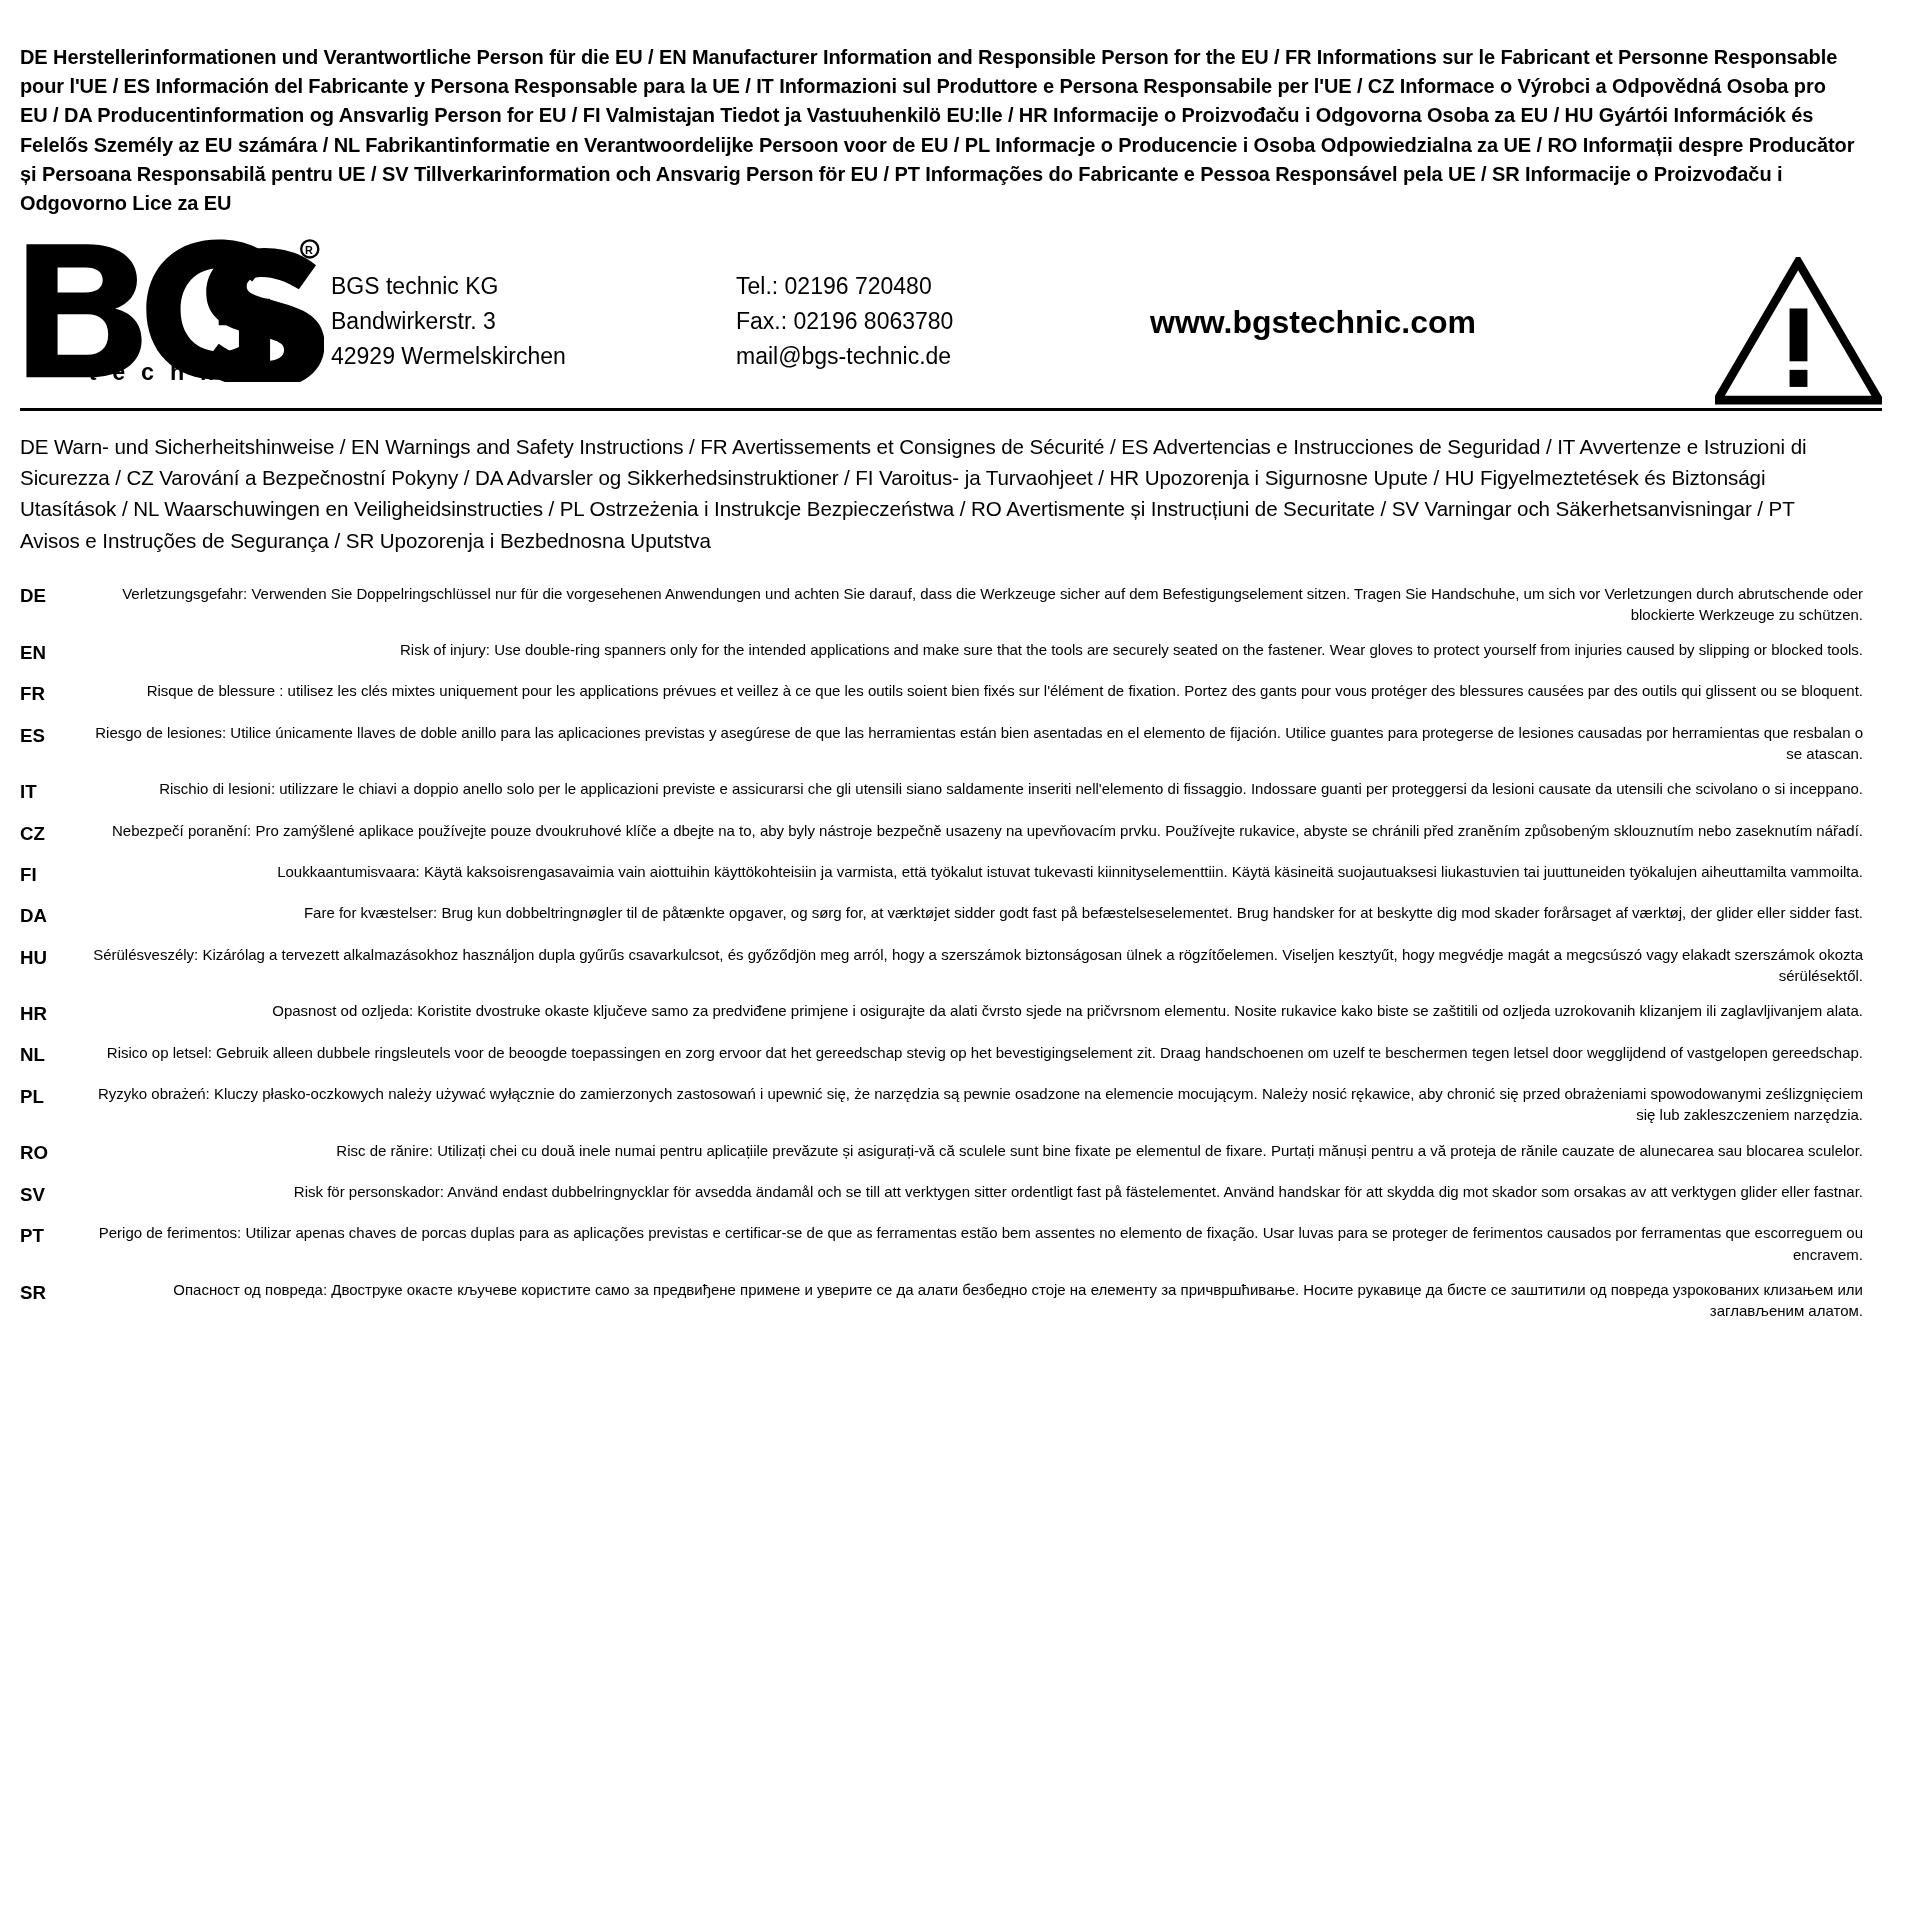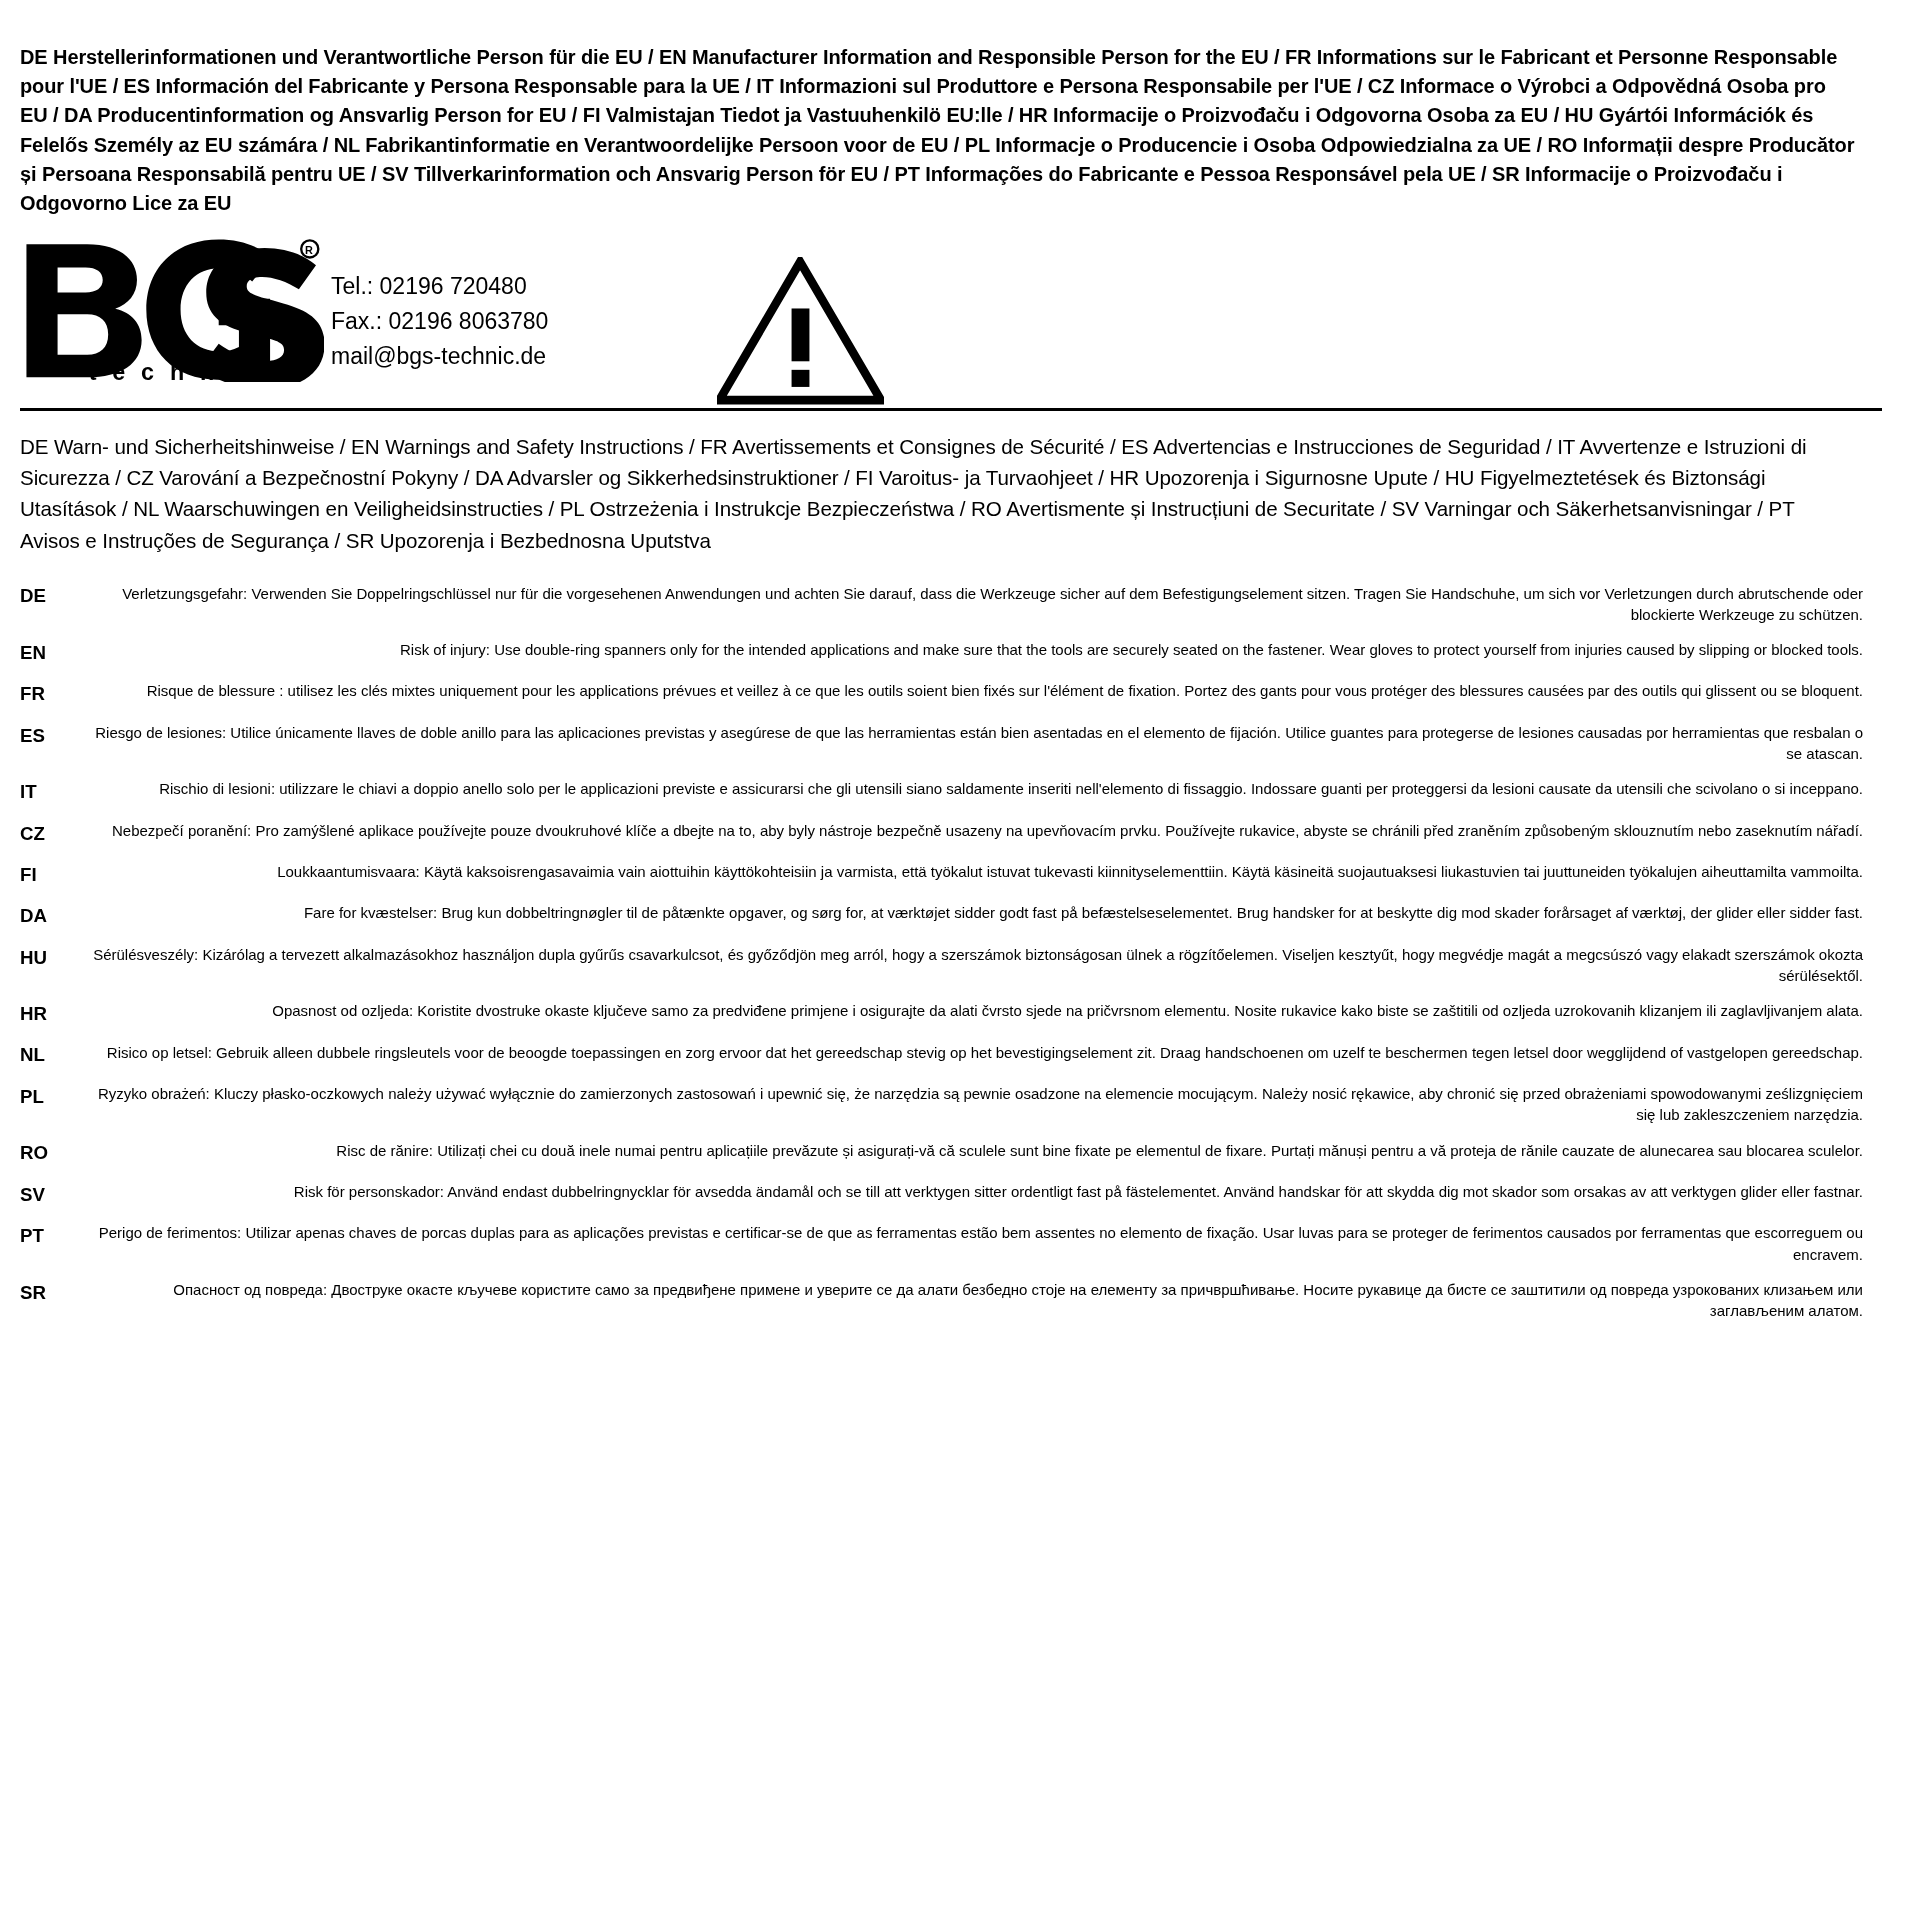--- a/index.html
+++ b/index.html
@@ -134,27 +134,33 @@
           <path d="M380 35 l-22 31 c-15 -10 -33 -16 -47 -16 c-12 0 -20 4 -20 12 c0 9 10 12 33 18 l14 4 c36 10 53 24 53 53 c0 36 -31 57 -77 57 c-31 0 -62 -10 -83 -26 l24 -32 c19 14 42 22 61 22 c14 0 23 -5 23 -14 c0 -9 -8 -12 -31 -18 l-16 -4 c-36 -9 -53 -25 -53 -52 c0 -35 29 -57 75 -57 c26 0 50 8 66 22 Z"></path>
 
           <text x="88" y="182" font-family="'Liberation Sans', sans-serif" font-size="30" font-weight="bold" letter-spacing="6">t e c h n i c</text>
 
           <circle cx="372" cy="14" r="11" fill="none" stroke="#000" stroke-width="3"></circle>
           <text x="366" y="20" font-family="'Liberation Sans', sans-serif" font-size="14" font-weight="bold">R</text>
         </g>
       </svg>
     </div>
 
+    <div class="addr">
+      <div>BGS technic KG</div>
+      <div>Bandwirkerstr. 3</div>
+      <div>42929 Wermelskirchen</div>
+    </div>
 
     <div class="contact">
       <div>Tel.: 02196 720480</div>
       <div>Fax.: 02196 8063780</div>
       <div>mail@bgs-technic.de</div>
     </div>
 
+    <div class="web">www.bgstechnic.com</div>
 
     <div class="warn-tri">
       <svg width="167" height="148" viewBox="0 0 215 190">
         <polygon points="107,6 211,184 3,184" fill="#ffffff" stroke="#000000" stroke-width="11" stroke-linejoin="miter"></polygon>
         <rect x="96" y="66" width="23" height="68" fill="#000000"></rect>
         <rect x="96" y="145" width="23" height="22" fill="#000000"></rect>
       </svg>
     </div>
   </div>
 

